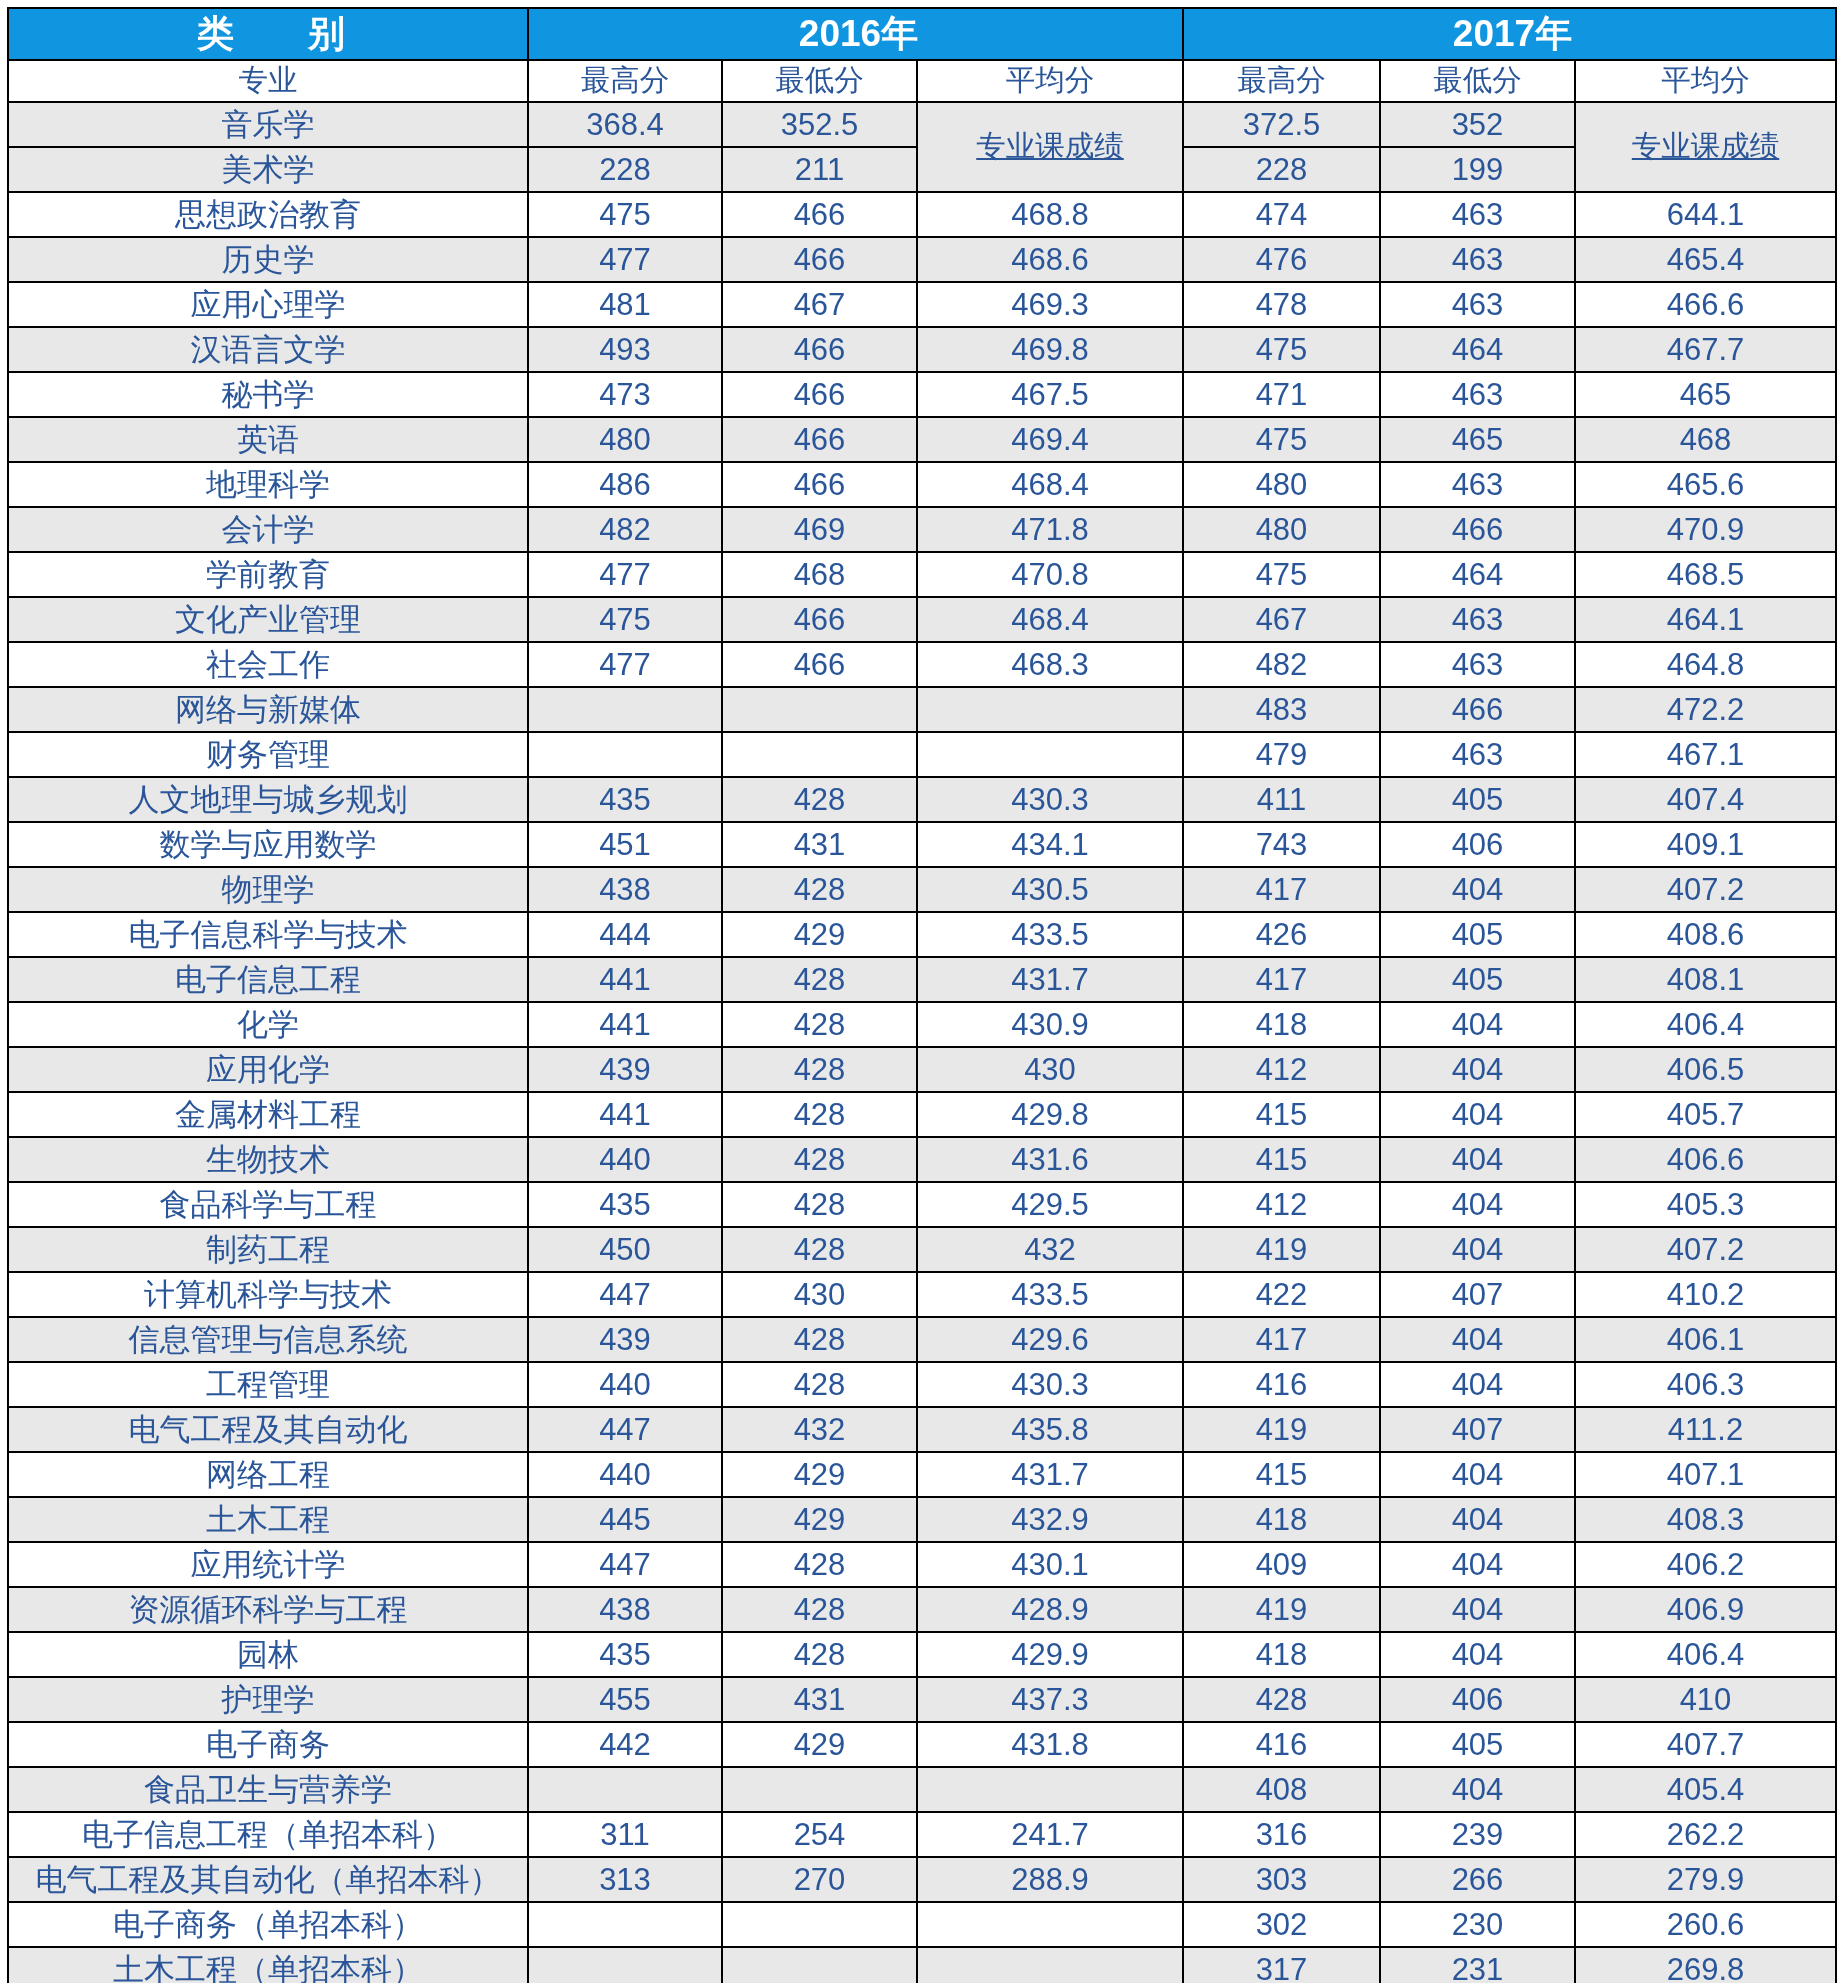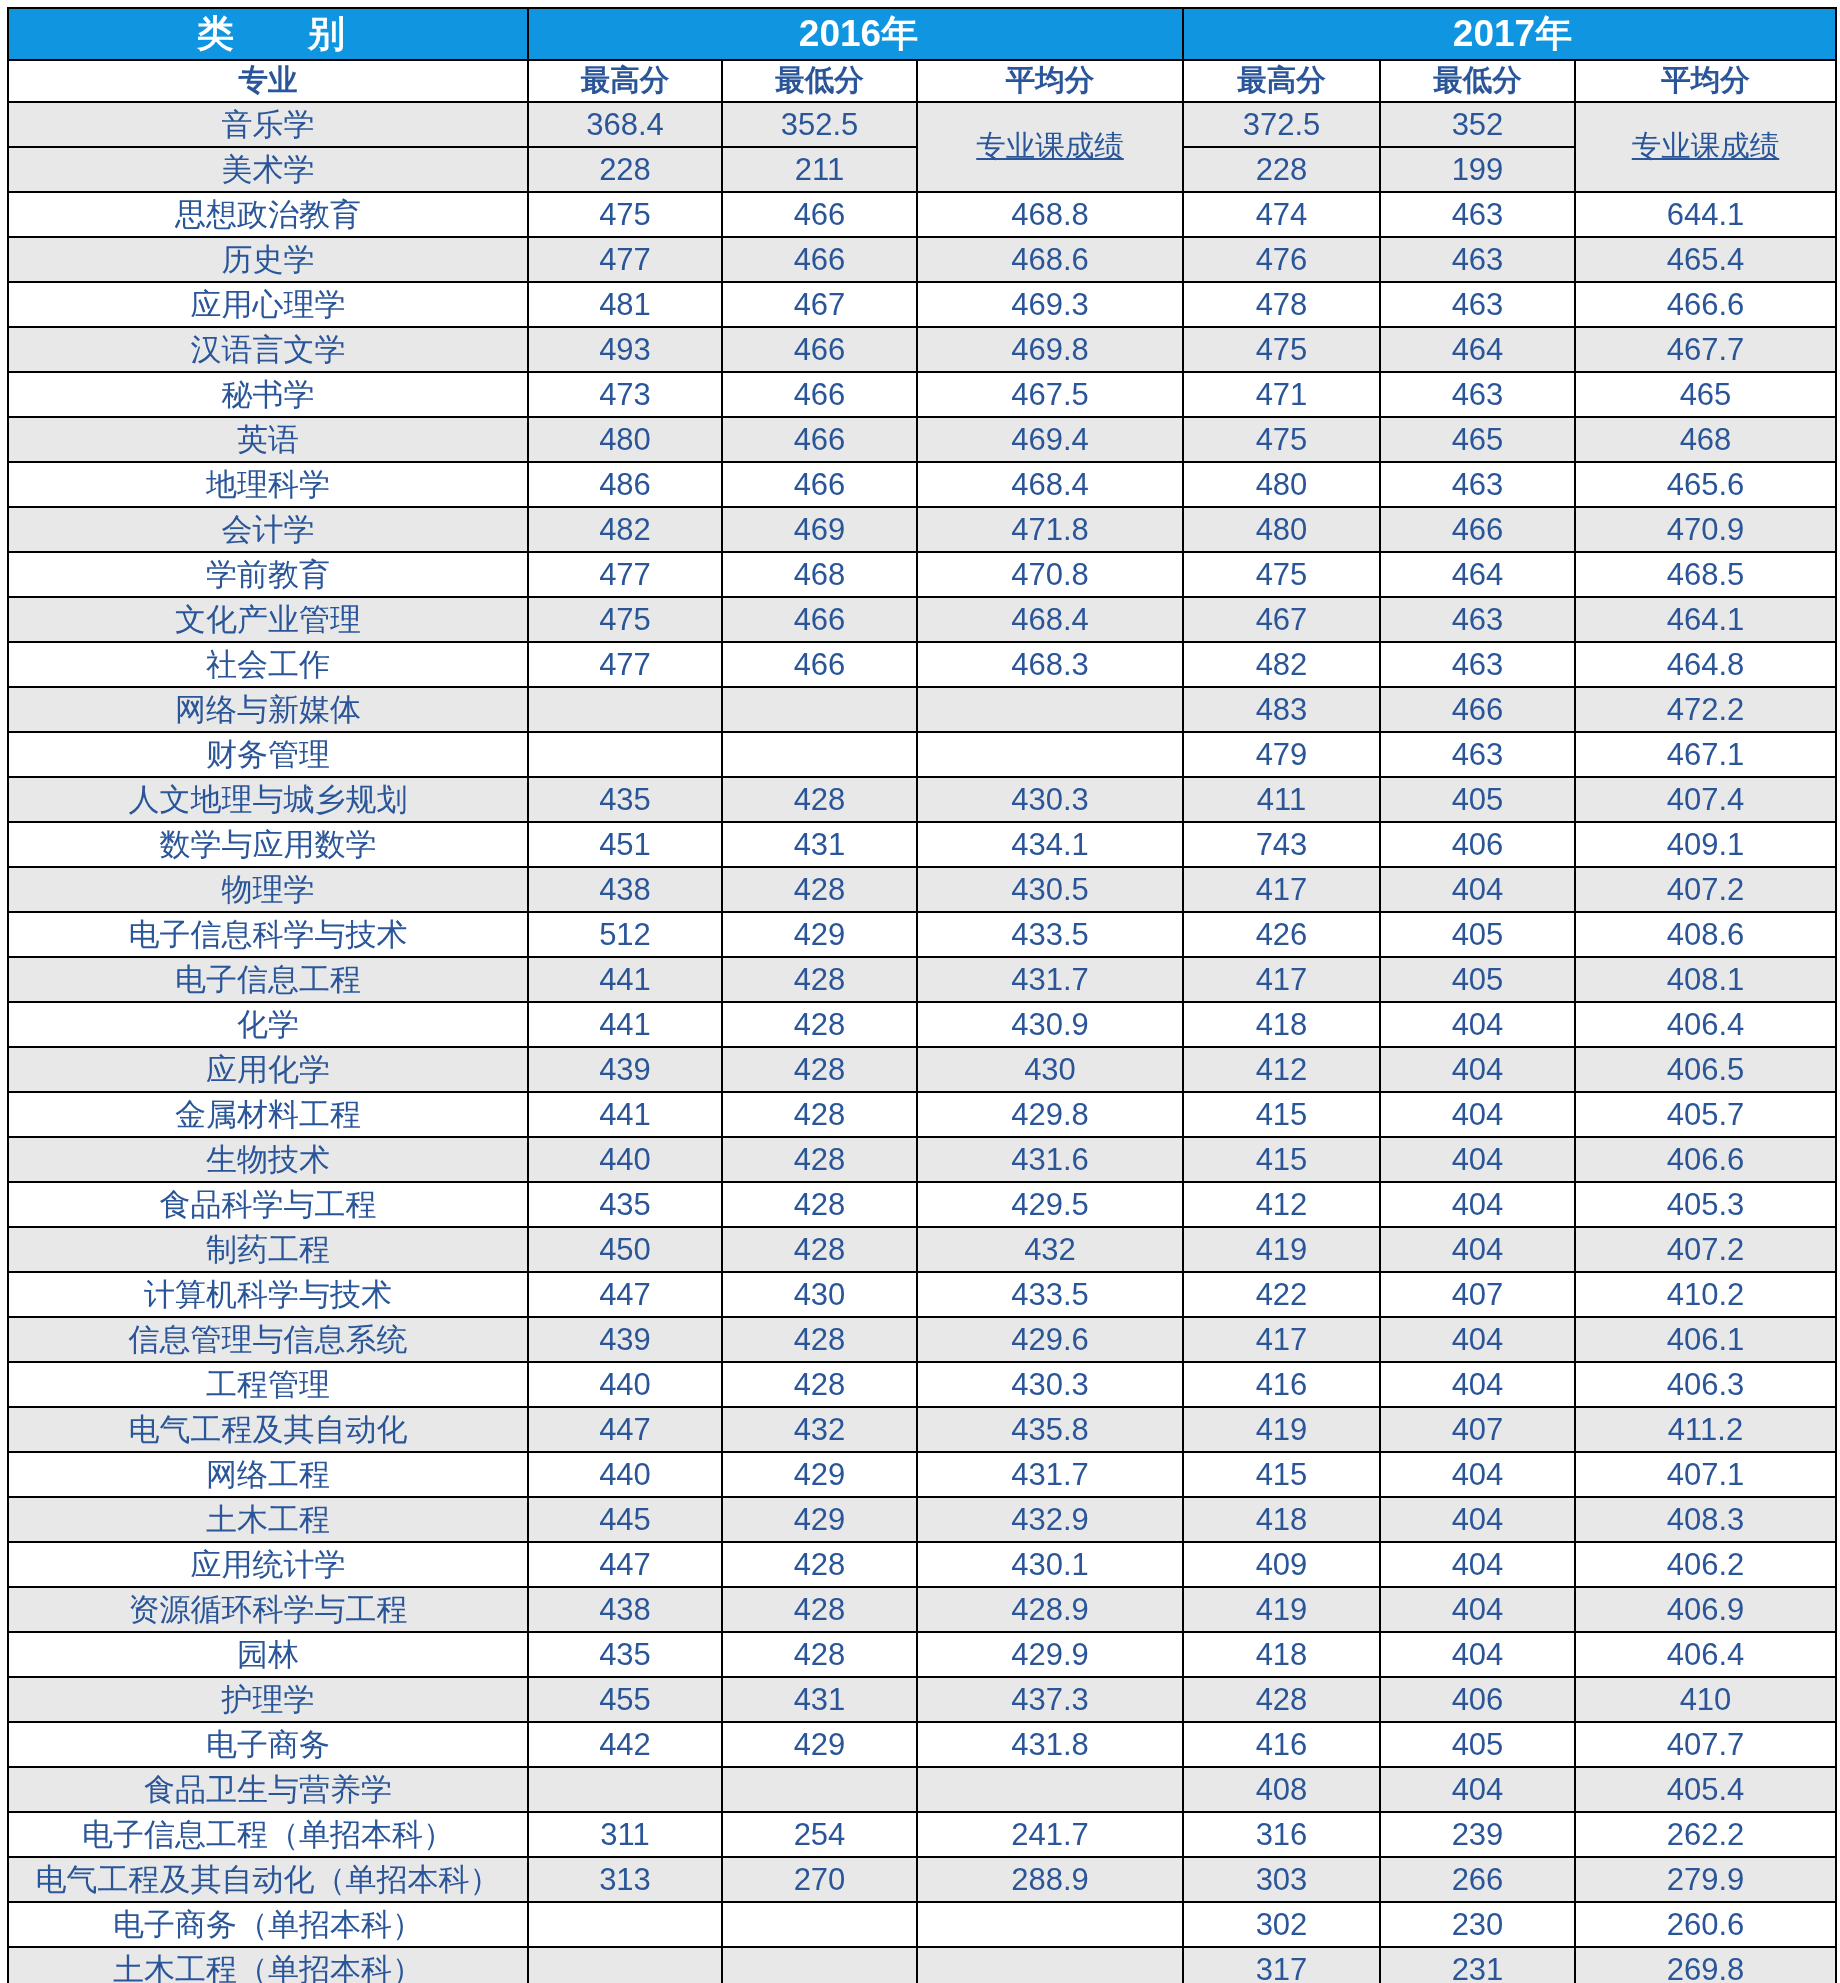--- a/index.html
+++ b/index.html
@@ -2,21 +2,21 @@
 <html style="font-size:14px"><head>
 <meta charset="utf-8">
 <style>
   html,body{margin:0;padding:0;background:#ffffff;}
   body{width:1841px;height:1983px;font-family:"Liberation Sans","DejaVu Sans",sans-serif;}
   .wrap{padding:7px;}
   table{border-collapse:collapse;table-layout:fixed;width:1827px;}
   th,td{border:2.6px solid #000000;text-align:center;vertical-align:middle;
         overflow:hidden;white-space:nowrap;padding:0;}
   thead tr.band th{background:#1095e0;color:#ffffff;font-size:37px;font-weight:700;height:38px;padding-left:6px;}
-  thead tr.sub th{background:#ffffff;color:#2a5699;font-size:29.5px;font-weight:700;height:29.5px;}
+  thead tr.sub th{background:#ffffff;color:#2a5699;font-size:29.5px;font-weight:400;height:29.5px;}
   tbody td{color:#2a5699;font-size:31px;font-weight:400;height:43px;background:#ffffff;}
   tbody tr.gray td{background:#e8e8e8;}
   td.merged{font-size:29.5px;text-decoration:underline;}
 </style>
 </head>
 <body>
 
 <div class="wrap">
   <table>
     <colgroup>
@@ -200,21 +200,21 @@
           <td>物理学</td>
           <td>438</td>
           <td>428</td>
           <td>430.5</td>
           <td>417</td>
           <td>404</td>
           <td>407.2</td>
         </tr>
         <tr>
           <td>电子信息科学与技术</td>
-          <td>512</td>
+          <td>444</td>
           <td>429</td>
           <td>433.5</td>
           <td>426</td>
           <td>405</td>
           <td>408.6</td>
         </tr>
         <tr class="gray">
           <td>电子信息工程</td>
           <td>441</td>
           <td>428</td>

